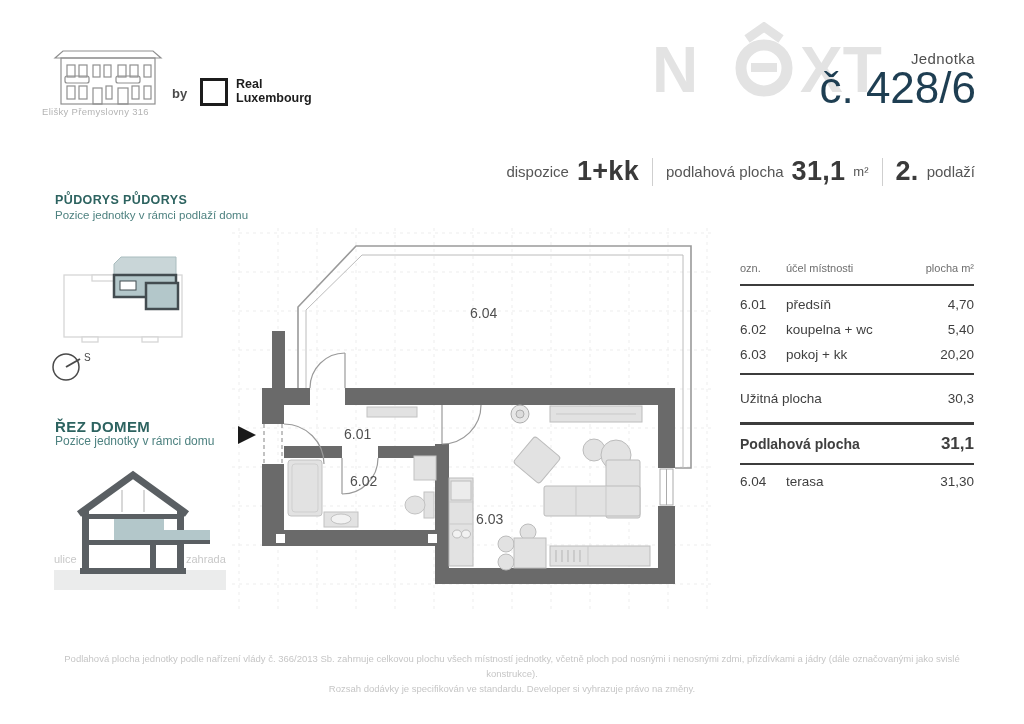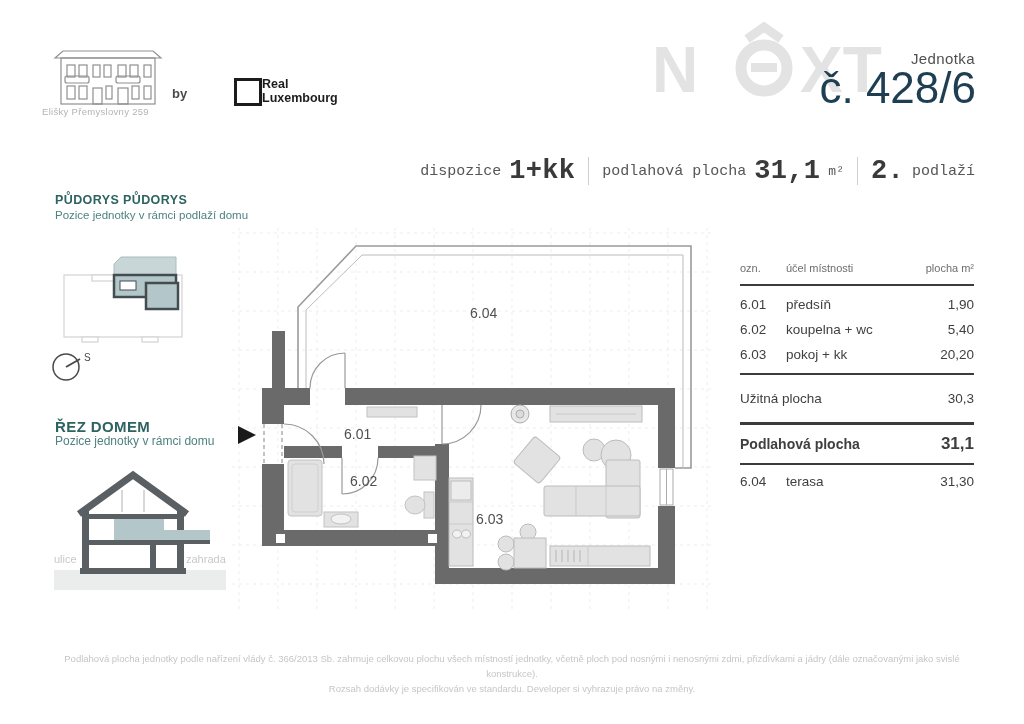--- a/index.html
+++ b/index.html
@@ -3,29 +3,29 @@
 <meta charset="utf-8">
 <style>
   html,body{margin:0;padding:0;background:#ffffff;}
   .page{position:relative;width:1024px;height:724px;background:#fff;overflow:hidden;
         font-family:"Liberation Sans",sans-serif;color:#3d3d3d;}
   .abs{position:absolute;}
 
   
   .bldg-caption{left:42px;top:106px;font-size:9.5px;color:#b4b4b4;letter-spacing:.3px;}
   .by-label{left:172px;top:86px;font-size:13px;font-weight:700;color:#4a4a4a;}
-  .rl-logo{left:200px;top:78px;display:flex;align-items:center;gap:0;margin-left:34px;}
+  .rl-logo{left:200px;top:78px;display:flex;align-items:center;gap:8px;}
   .rl-square{width:22px;height:22px;border:3px solid #1c1c1c;}
   .rl-name{font-size:12.5px;font-weight:700;color:#1c1c1c;line-height:1.1;}
   .next-logo{left:652px;top:22px;}
   .jednotka{right:49px;top:50px;font-size:15px;color:#4f4f4f;letter-spacing:.4px;}
   .unit-number{right:48px;top:64px;font-size:44px;color:#1e3e52;line-height:1.1;}
 
   
-  .title-bar{right:49px;top:156px;display:flex;align-items:center;gap:13px;font-family:Liberation Mono, monospace;}
+  .title-bar{right:49px;top:156px;display:flex;align-items:center;gap:13px;}
   .title-bar .sm{font-size:15px;color:#565656;}
   .title-bar .lg{font-size:27px;font-weight:600;color:#3a3a3a;letter-spacing:.3px;}
   .title-bar .unit{font-size:13px;color:#565656;}
   .vdiv{width:1px;height:28px;background:#cfcfcf;}
   .tgroup{display:flex;align-items:center;gap:8px;}
 
   
   .sb-title{left:55px;top:193px;font-size:12.5px;font-weight:700;color:#2d6360;letter-spacing:.4px;}
   .sb-sub{left:55px;top:209px;font-size:11.5px;color:#4e8280;}
   .sb-title2{left:55px;top:418px;font-size:15px;font-weight:700;color:#2d6360;letter-spacing:.4px;}
@@ -72,21 +72,21 @@
         <rect x="41" y="42" width="9" height="16"></rect>
           <rect x="54" y="40" width="6" height="13"></rect>
         <rect x="66" y="42" width="10" height="16"></rect>
           <rect x="80" y="40" width="7" height="13"></rect>
         <rect x="92" y="40" width="7" height="13"></rect>
       </g>
       <rect x="13" y="30" width="24" height="7" rx="2"></rect>
       <rect x="64" y="30" width="24" height="7" rx="2"></rect>
     </g>
   </svg>
-  <div class="abs bldg-caption">Elišky Přemyslovny 259</div>
+  <div class="abs bldg-caption">Elišky Přemyslovny 316</div>
 
   <div class="abs by-label">by</div>
   <div class="abs rl-logo">
     <div class="rl-square"></div>
     <div class="rl-name">
       <div>Real</div>
       <div>Luxembourg</div>
     </div>
   </div>
 
@@ -266,21 +266,21 @@
   <div class="abs tbl">
     <div class="trow tbl-head">
       <span>ozn.</span>
       <span>účel místnosti</span>
       <span class="num">plocha m²</span>
     </div>
     <div class="tbl-body" style="padding-top:6px;">
       <div class="trow">
         <span>6.01</span>
         <span>předsíň</span>
-        <span class="num">1,90</span>
+        <span class="num">4,70</span>
       </div>
       <div class="trow">
         <span>6.02</span>
         <span>koupelna + wc</span>
         <span class="num">5,40</span>
       </div>
       <div class="trow">
         <span>6.03</span>
         <span>pokoj + kk</span>
         <span class="num">20,20</span>

